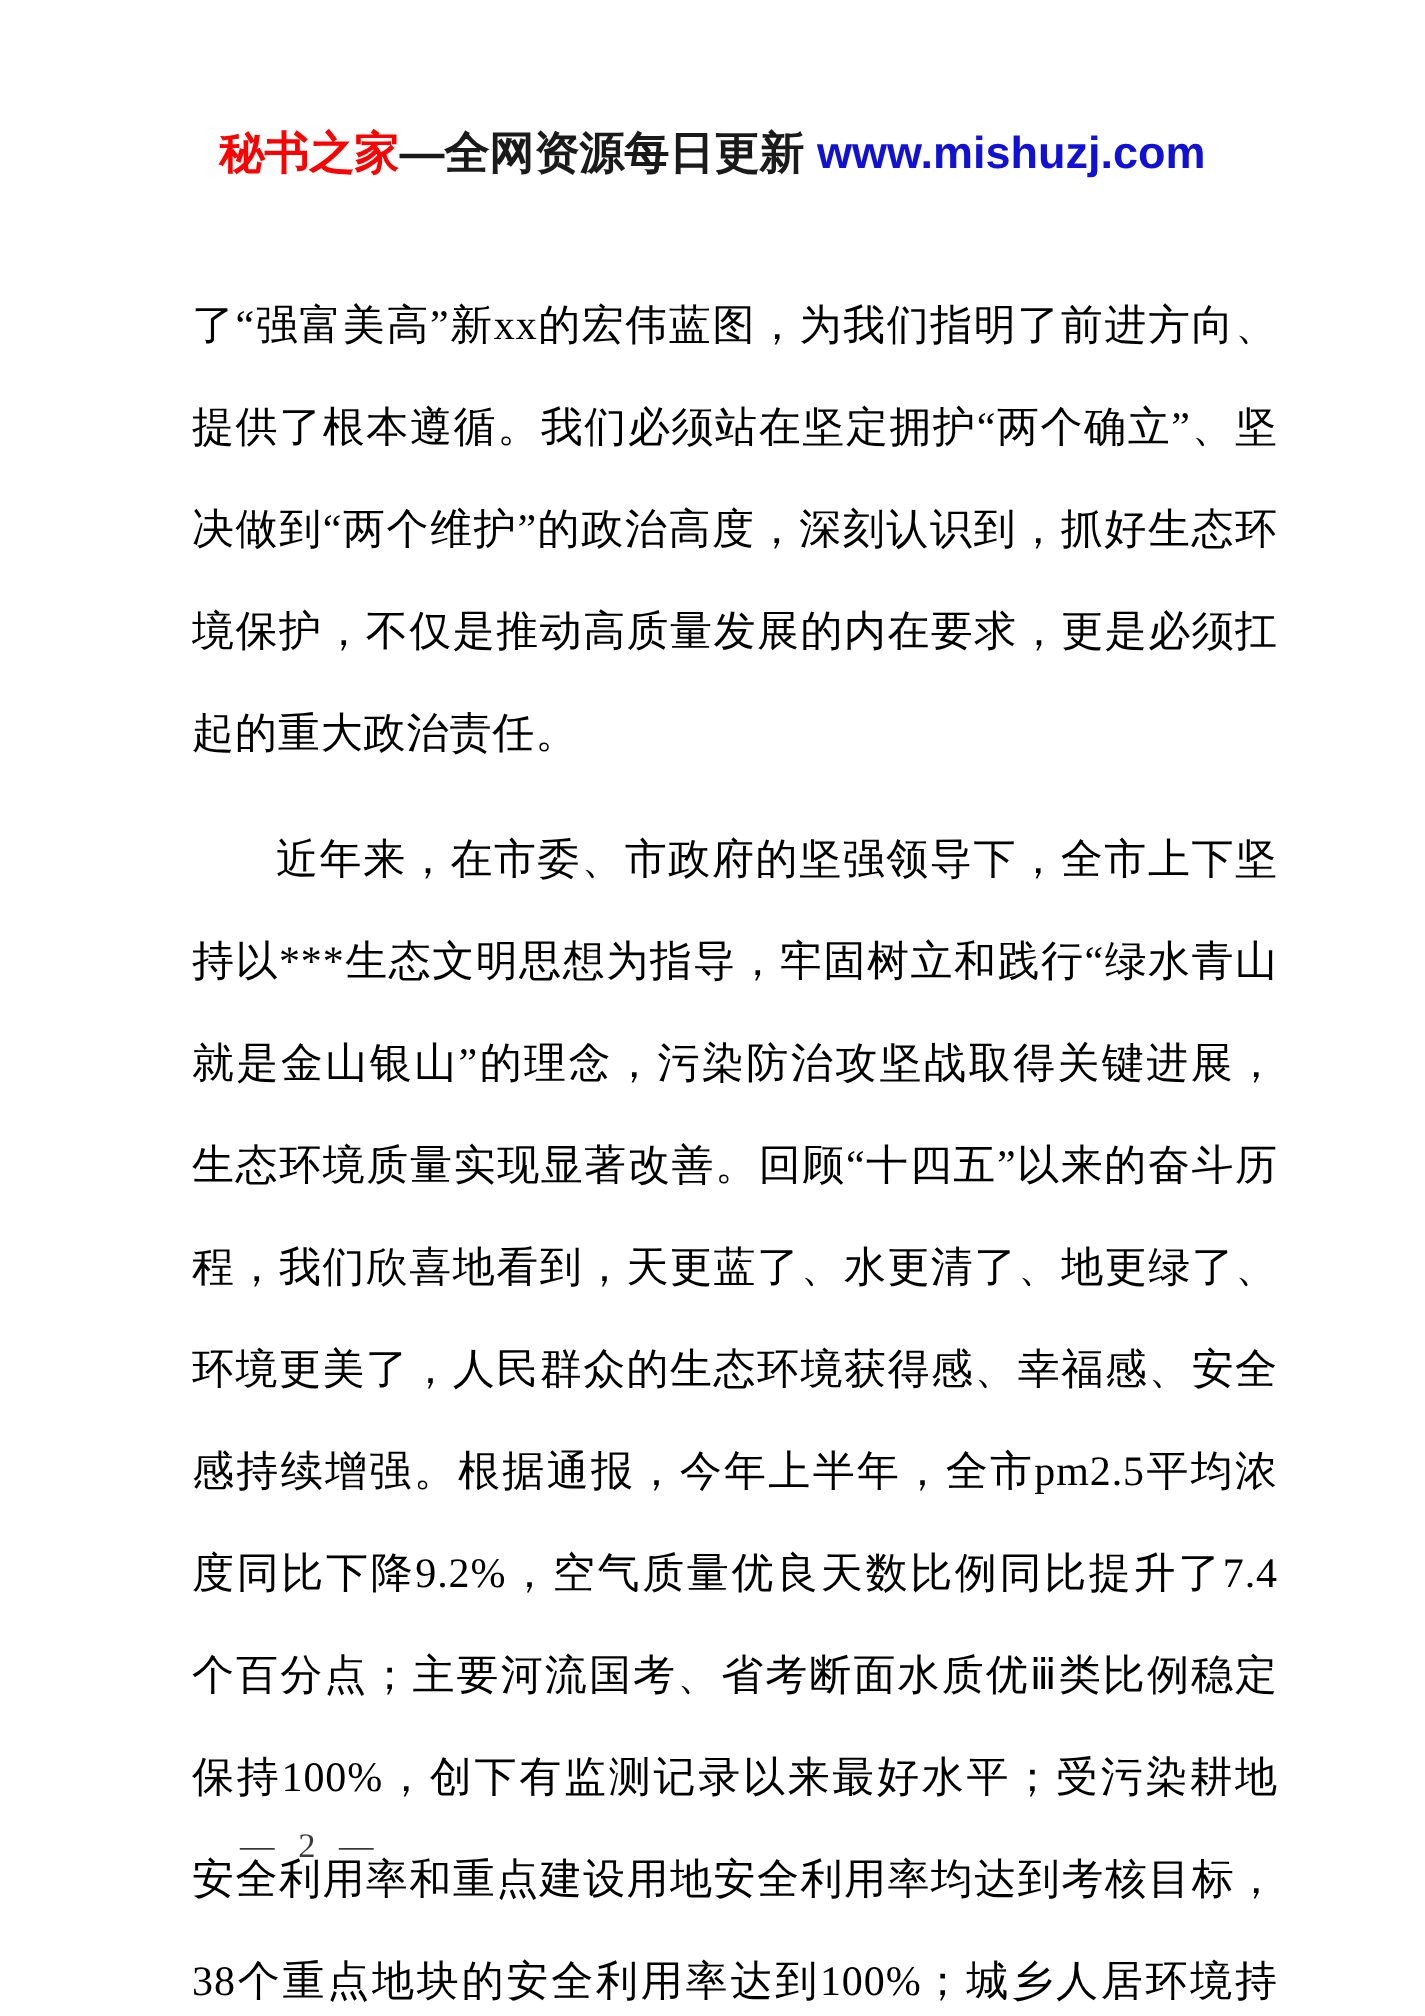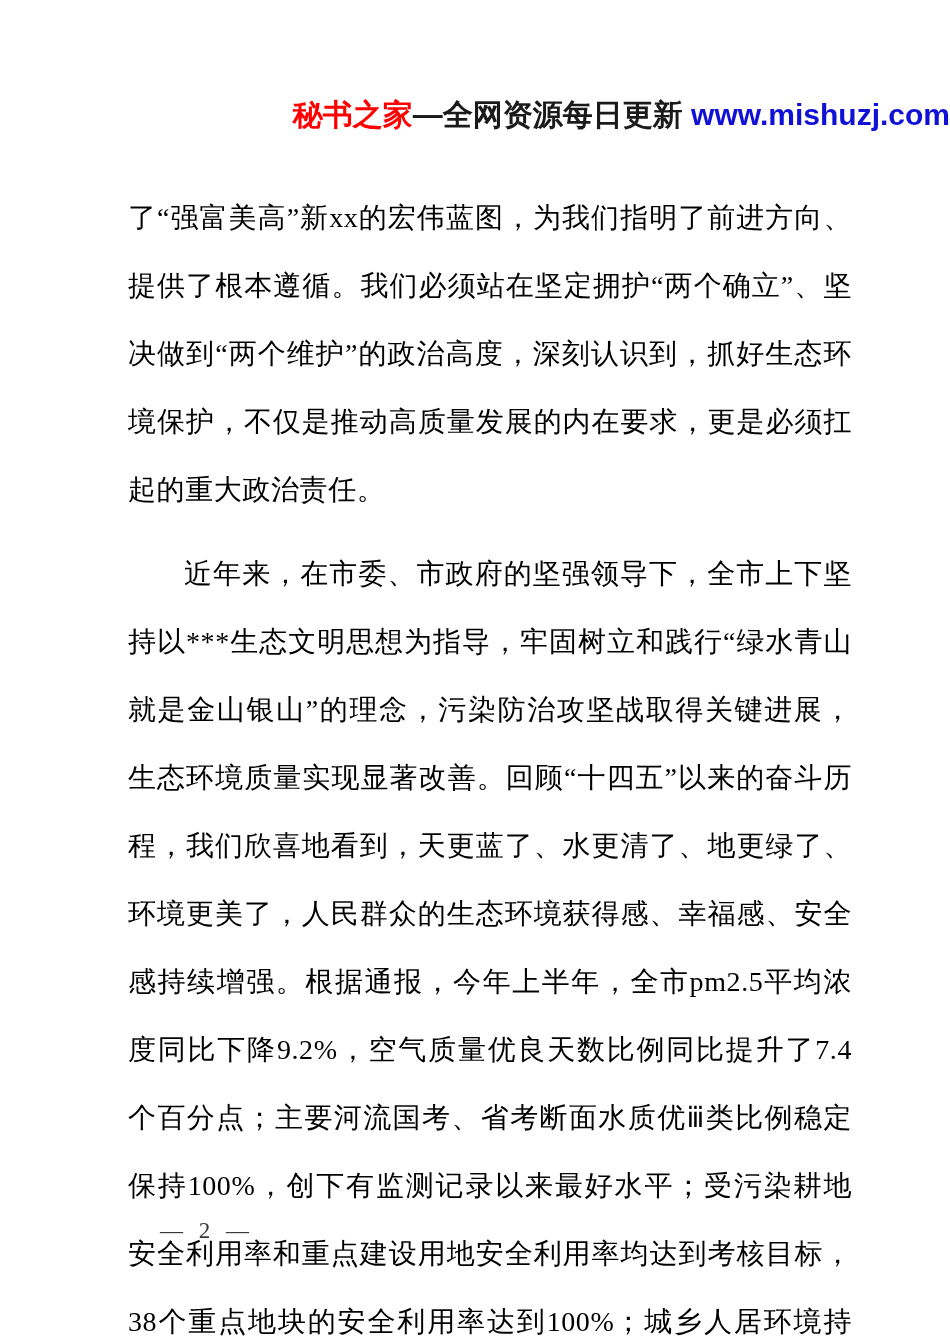--- a/index.html
+++ b/index.html
@@ -6,24 +6,24 @@
   .page {
     position: relative;
     width: 950px;
     height: 1344px;
     background: #ffffff;
     overflow: hidden;
     font-family: "Liberation Serif", serif;
   }
   .header {
     position: absolute;
-    top: 96px;
+    top: 84px;
     left: 0;
     width: 100%;
-    text-align: right;
+    text-align: center;
     font-family: "Liberation Sans", sans-serif;
     font-size: 30px;
     font-weight: bold;
     color: #1a1a1a;
     white-space: pre;
     line-height: 38px;
   }
   .brand { color: #ff0000; }
   .url   { color: #1111d6; }
   .content {

